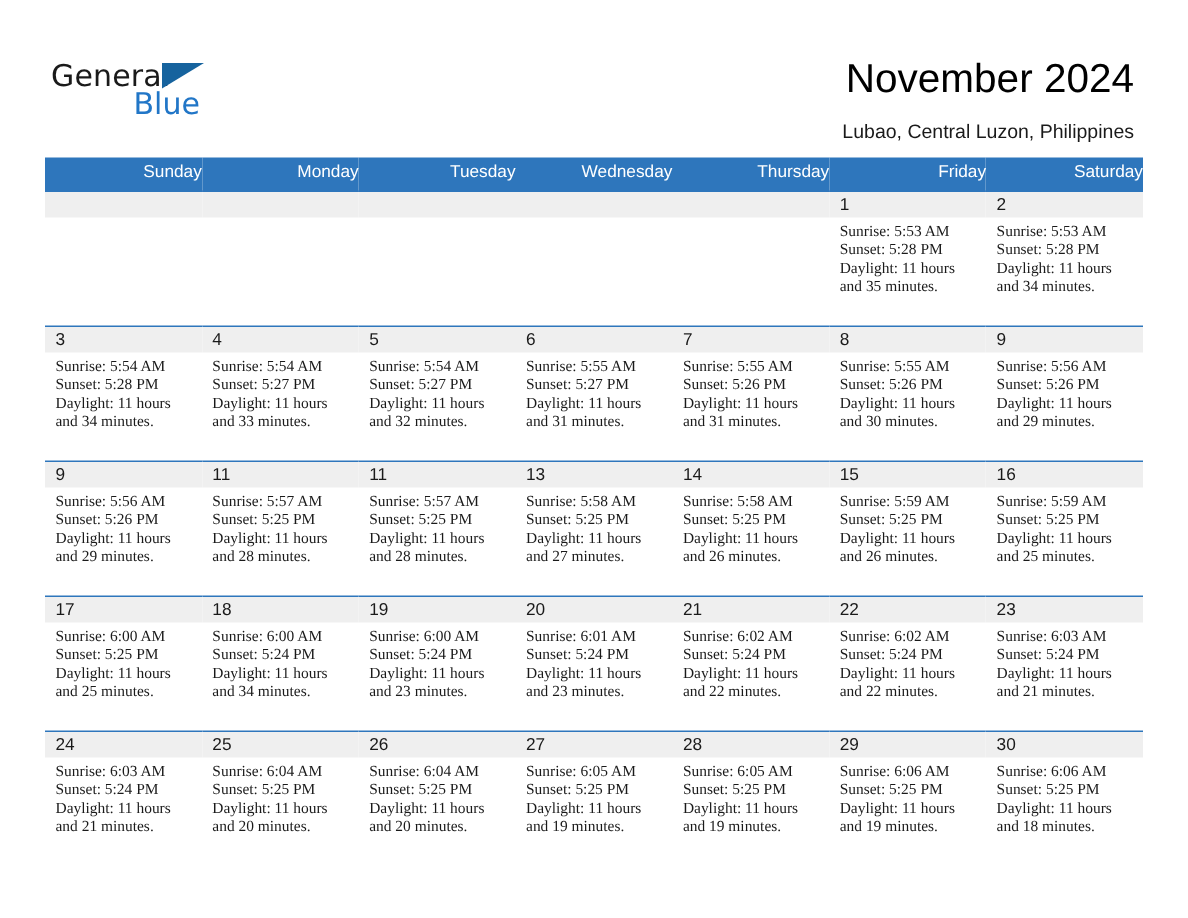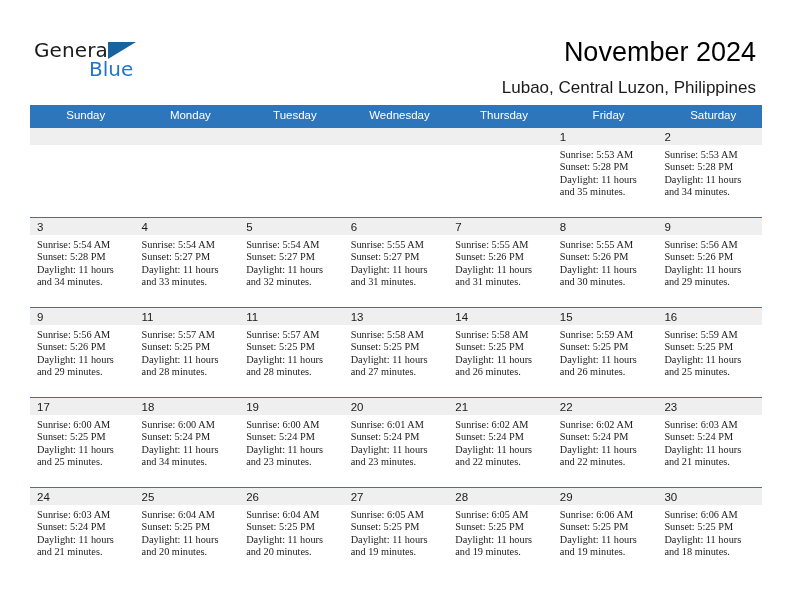--- a/index.html
+++ b/index.html
@@ -72,21 +72,21 @@
     font-size: 27px;
     color: #000000;
     font-weight: 400;
     line-height: 32px;
     white-space: nowrap;
   }
   .subtitle {
     position: absolute;
     right: 36px;
     top: 79px;
-    font-size: 17px;
+    font-size: 13px;
     color: #1a1a1a;
     font-weight: 400;
     line-height: 17px;
     white-space: nowrap;
   }
 
   
   .calendar {
     position: absolute;
     left: 30px;
@@ -95,21 +95,21 @@
     border-collapse: collapse;
     table-layout: fixed;
   }
   .calendar col { width: 104.57px; }
 
   .dow-row th {
     background: #2e76bc;
     color: #ffffff;
     font-size: 11.5px;
     font-weight: 400;
-    text-align: center;
+    text-align: right;
     padding: 4px 0 5px 7px;
     height: 12px;
     line-height: 13px;
     border: none;
   }
 
   .week-row td {
     vertical-align: top;
     padding: 0;
     border-top: 1px solid #2e76bc;

